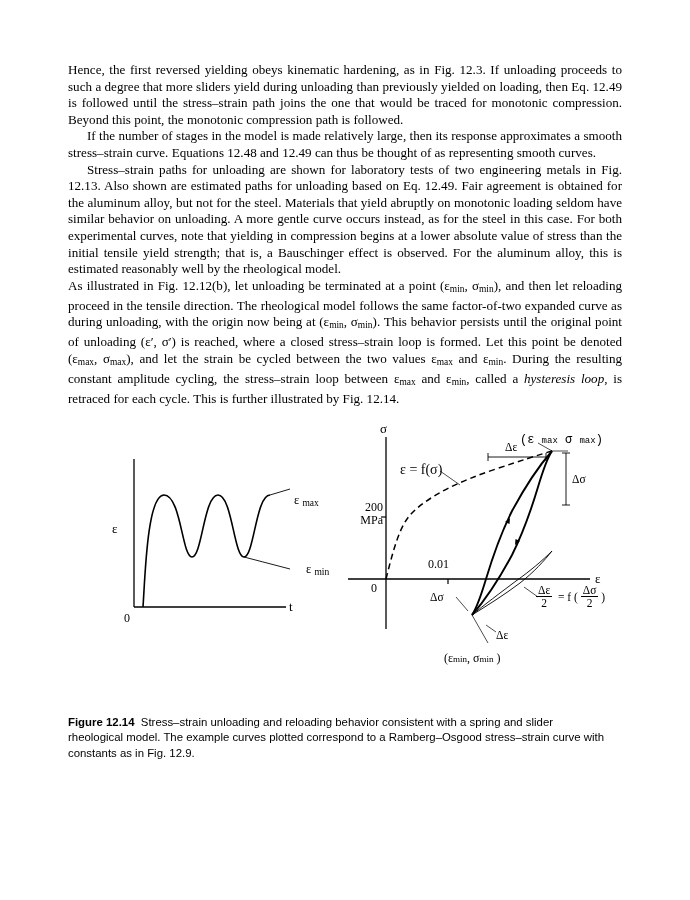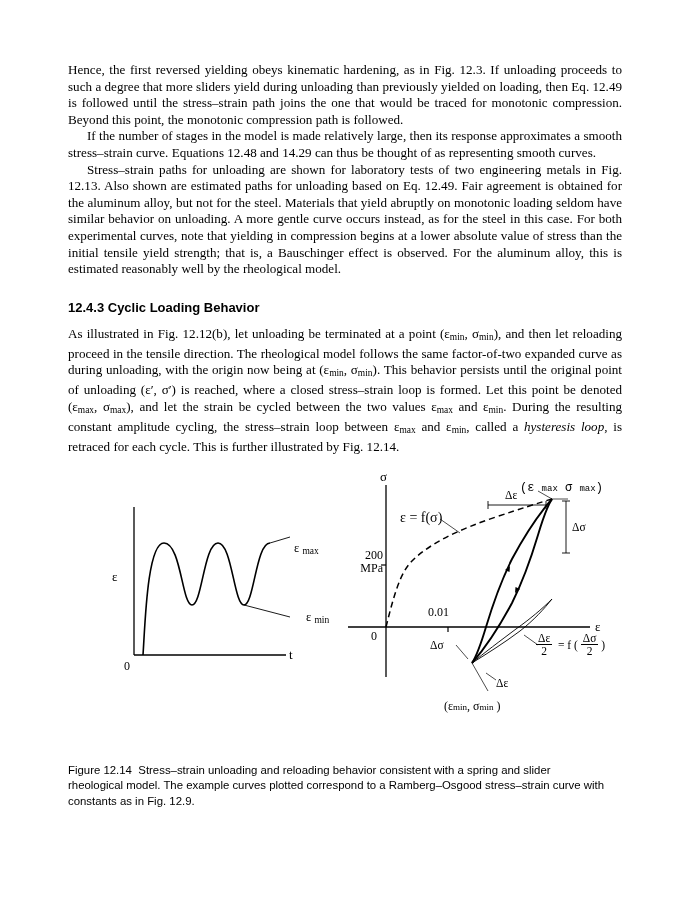--- a/index.html
+++ b/index.html
@@ -81,34 +81,33 @@
   .figure-area svg { display: block; }
 
   
   .caption {
     font-family: "Liberation Sans", sans-serif;
     font-size: 11.4px;
     line-height: 15.2px;
     margin-top: 18px;
     width: 540px;
   }
-  .caption b { font-weight: normal; }
+  .caption b { font-weight: bold; }
 </style>
 </head>
 <body>
 
 <div class="page">
   <div class="content">
 
 
     <p class="body-par">Hence, the first reversed yielding obeys kinematic hardening, as in Fig. 12.3. If unloading proceeds to such a degree that more sliders yield during unloading than previously yielded on loading, then Eq. 12.49 is followed until the stress–strain path joins the one that would be traced for monotonic compression. Beyond this point, the monotonic compression path is followed.</p>
-    <p class="body-par indent">If the number of stages in the model is made relatively large, then its response approximates a smooth stress–strain curve. Equations 12.48 and 14.29 can thus be thought of as representing smooth curves.</p>
+    <p class="body-par indent">If the number of stages in the model is made relatively large, then its response approximates a smooth stress–strain curve. Equations 12.48 and 12.49 can thus be thought of as representing smooth curves.</p>
     <p class="body-par indent">Stress–strain paths for unloading are shown for laboratory tests of two engineering metals in Fig. 12.13. Also shown are estimated paths for unloading based on Eq. 12.49. Fair agreement is obtained for the aluminum alloy, but not for the steel. Materials that yield abruptly on monotonic loading seldom have similar behavior on unloading. A more gentle curve occurs instead, as for the steel in this case. For both experimental curves, note that yielding in compression begins at a lower absolute value of stress than the initial tensile yield strength; that is, a Bauschinger effect is observed. For the aluminum alloy, this is estimated reasonably well by the rheological model.</p>
 
-    <h3 class="section-head">12.4.3  Cyclic Loading Behavior</h3>
 
     <p class="body-par" id="section-par">As illustrated in Fig. 12.12(b), let unloading be terminated at a point (ε<sub>min</sub>, σ<sub>min</sub>), and then let reloading proceed in the tensile direction. The rheological model follows the same factor-of-two expanded curve as during unloading, with the origin now being at (ε<sub>min</sub>, σ<sub>min</sub>). This behavior persists until the original point of unloading (ε′, σ′) is reached, where a closed stress–strain loop is formed. Let this point be denoted (ε<sub>max</sub>, σ<sub>max</sub>), and let the strain be cycled between the two values ε<sub>max</sub> and ε<sub>min</sub>. During the resulting constant amplitude cycling, the stress–strain loop between ε<sub>max</sub> and ε<sub>min</sub>, called a <i>hysteresis loop</i>, is retraced for each cycle. This is further illustrated by Fig. 12.14.</p>
 
     <div class="figure-area">
       <svg width="554" height="268" viewBox="0 0 554 268" xmlns="http://www.w3.org/2000/svg">
         <defs>
           <marker id="arrowS" markerWidth="7" markerHeight="7" refX="5" refY="2.6" orient="auto">
             <path d="M0,0 L6,2.6 L0,5.2 z" fill="#000"></path>
           </marker>
         </defs>

